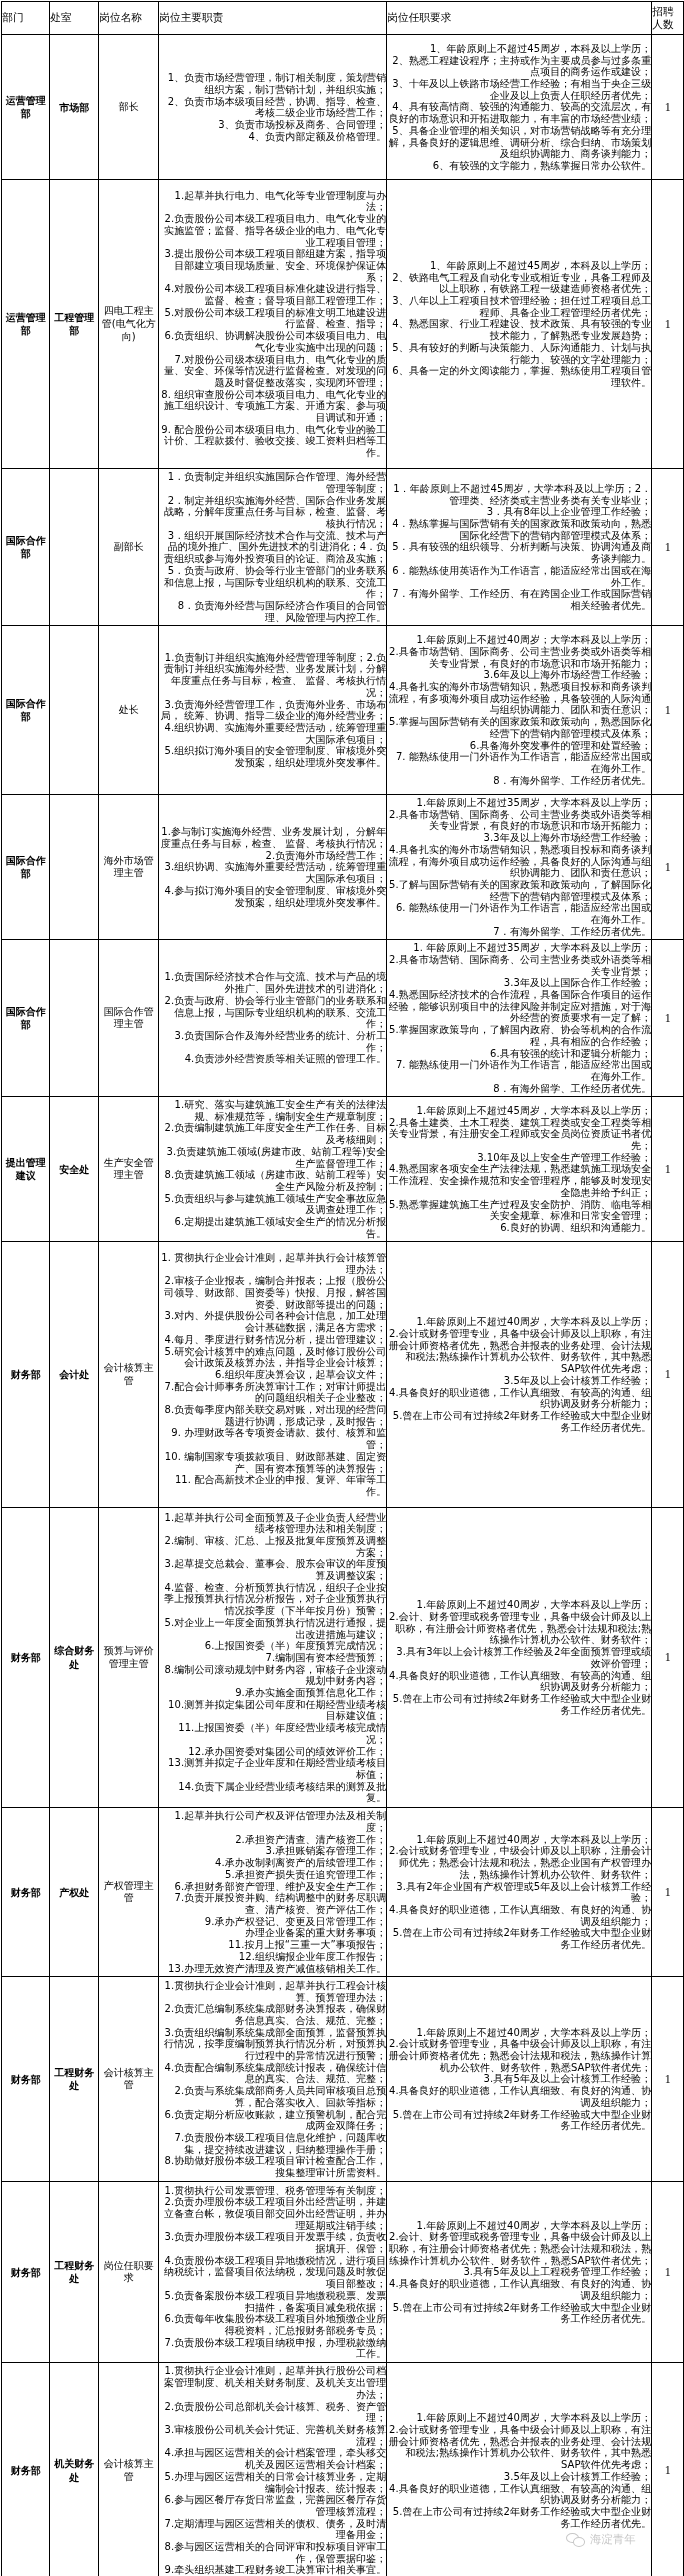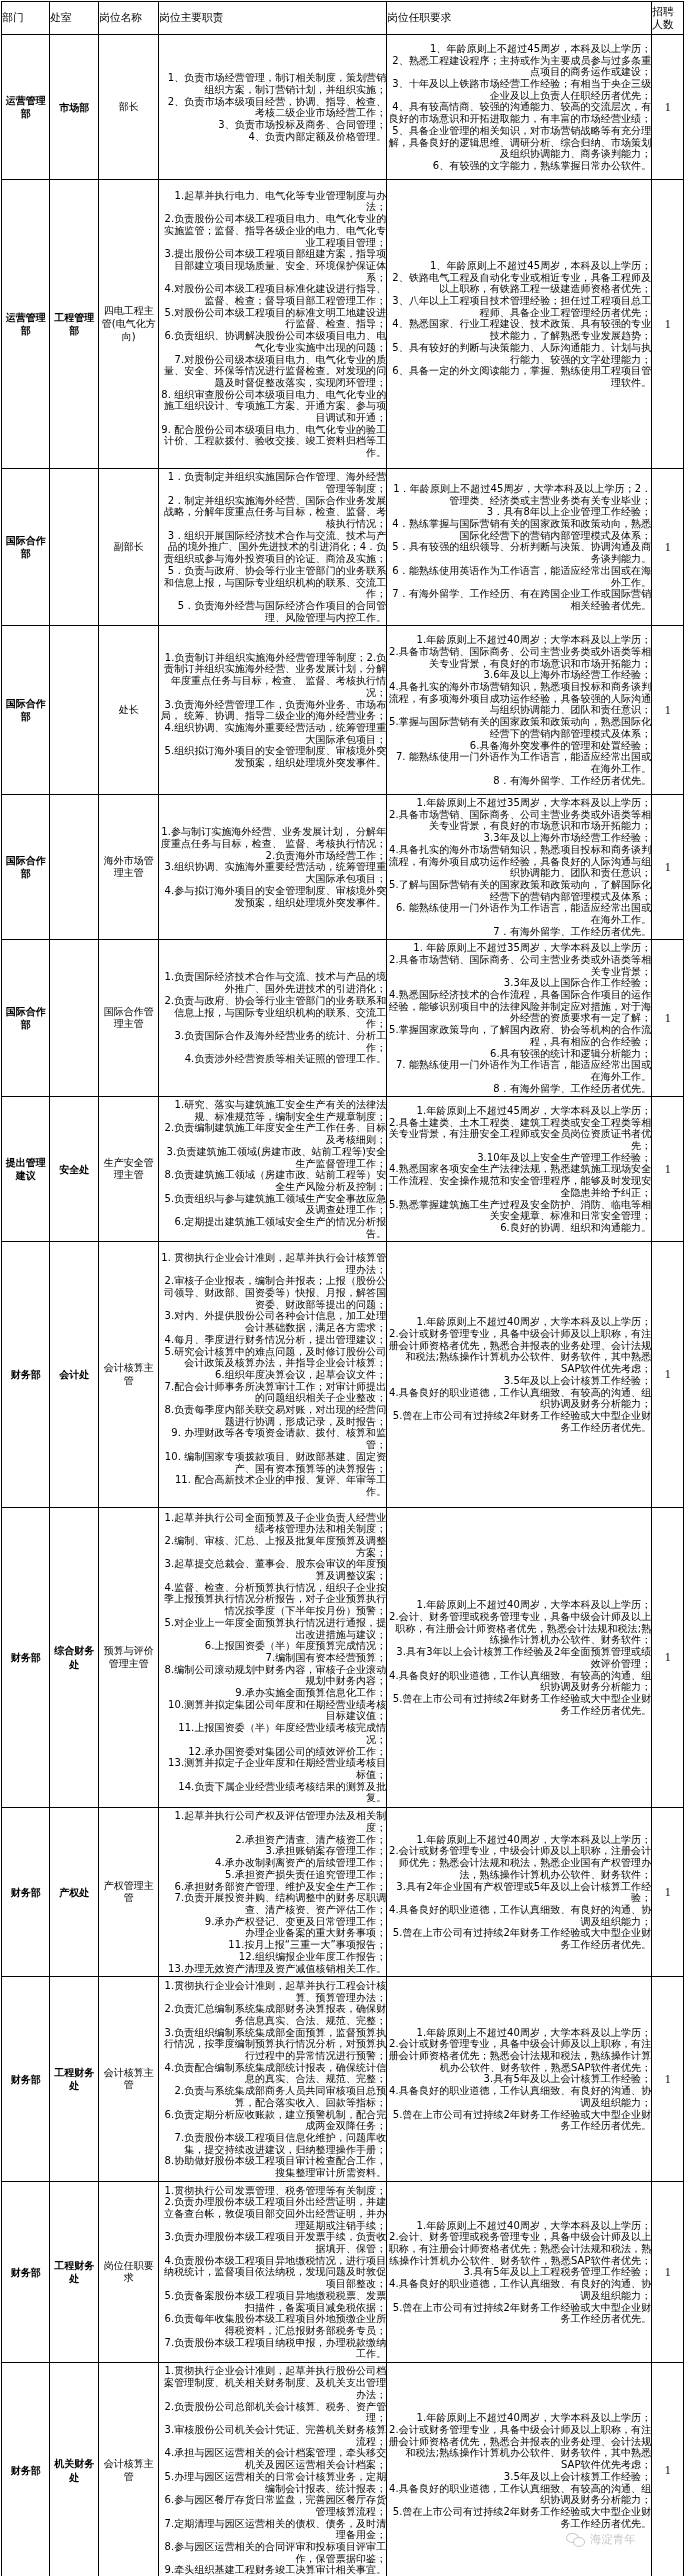--- a/index.html
+++ b/index.html
@@ -117,21 +117,21 @@
   </tr>
       <tr style="height: 157px;">
     <td class="c-dept">国际合作部</td>
     <td class="c-office"></td>
     <td class="c-pos">副部长</td>
     <td class="c-duty">
           <span class="line">1．负责制定并组织实施国际合作管理、海外经营管理等制度；</span>
           <span class="line">2．制定并组织实施海外经营、国际合作业务发展战略，分解年度重点任务与目标，检查、监督、考核执行情况；</span>
           <span class="line">3．组织开展国际经济技术合作与交流、技术与产品的境外推广、国外先进技术的引进消化；4．负责组织或参与海外投资项目的论证、商洽及实施；</span>
           <span class="line">5．负责与政府、协会等行业主管部门的业务联系和信息上报，与国际专业组织机构的联系、交流工作；</span>
-          <span class="line">5．负责海外经营与国际经济合作项目的合同管理、风险管理与内控工作。</span>
+          <span class="line">8．负责海外经营与国际经济合作项目的合同管理、风险管理与内控工作。</span>
         </td>
     <td class="c-req">
           <span class="line">1．年龄原则上不超过45周岁，大学本科及以上学历；2．管理类、经济类或主营业务类有关专业毕业；</span>
           <span class="line">3．具有8年以上企业管理工作经验；</span>
           <span class="line">4．熟练掌握与国际营销有关的国家政策和政策动向，熟悉国际化经营下的营销内部管理模式及体系；</span>
           <span class="line">5．具有较强的组织领导、分析判断与决策、协调沟通及商务谈判能力。</span>
           <span class="line">6．能熟练使用英语作为工作语言，能适应经常出国或在海外工作。</span>
           <span class="line">7．有海外留学、工作经历、有在跨国企业工作或国际营销相关经验者优先。</span>
         </td>
     <td class="c-count">1</td>

